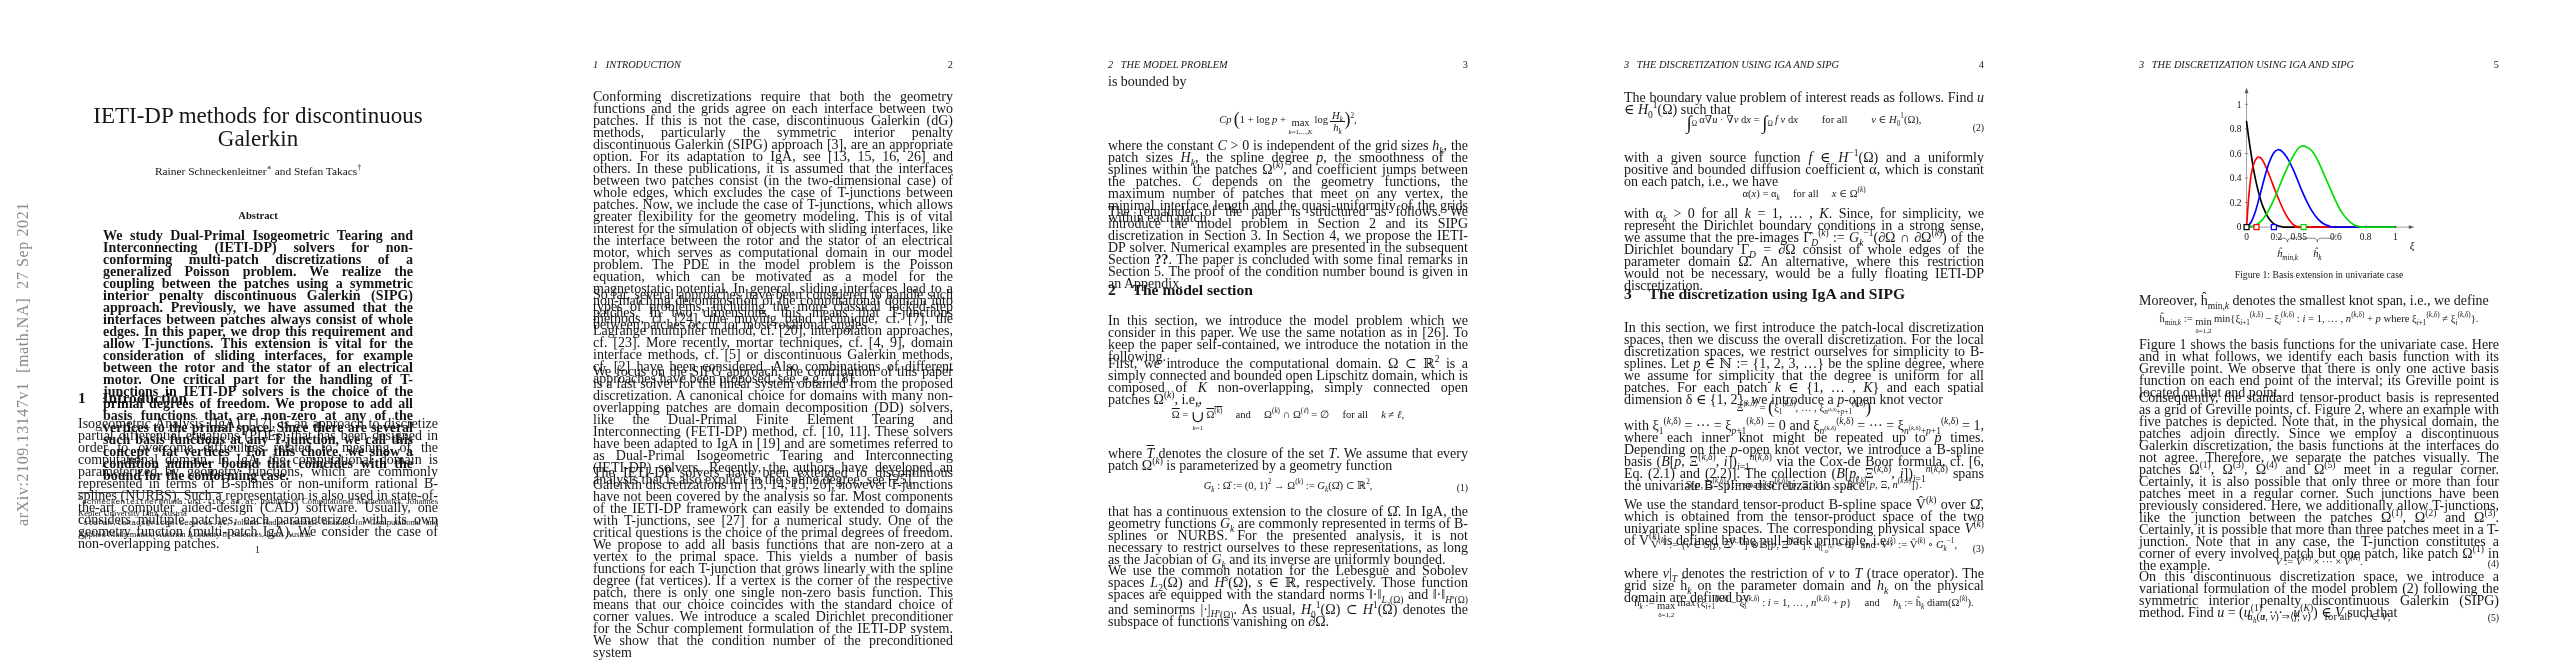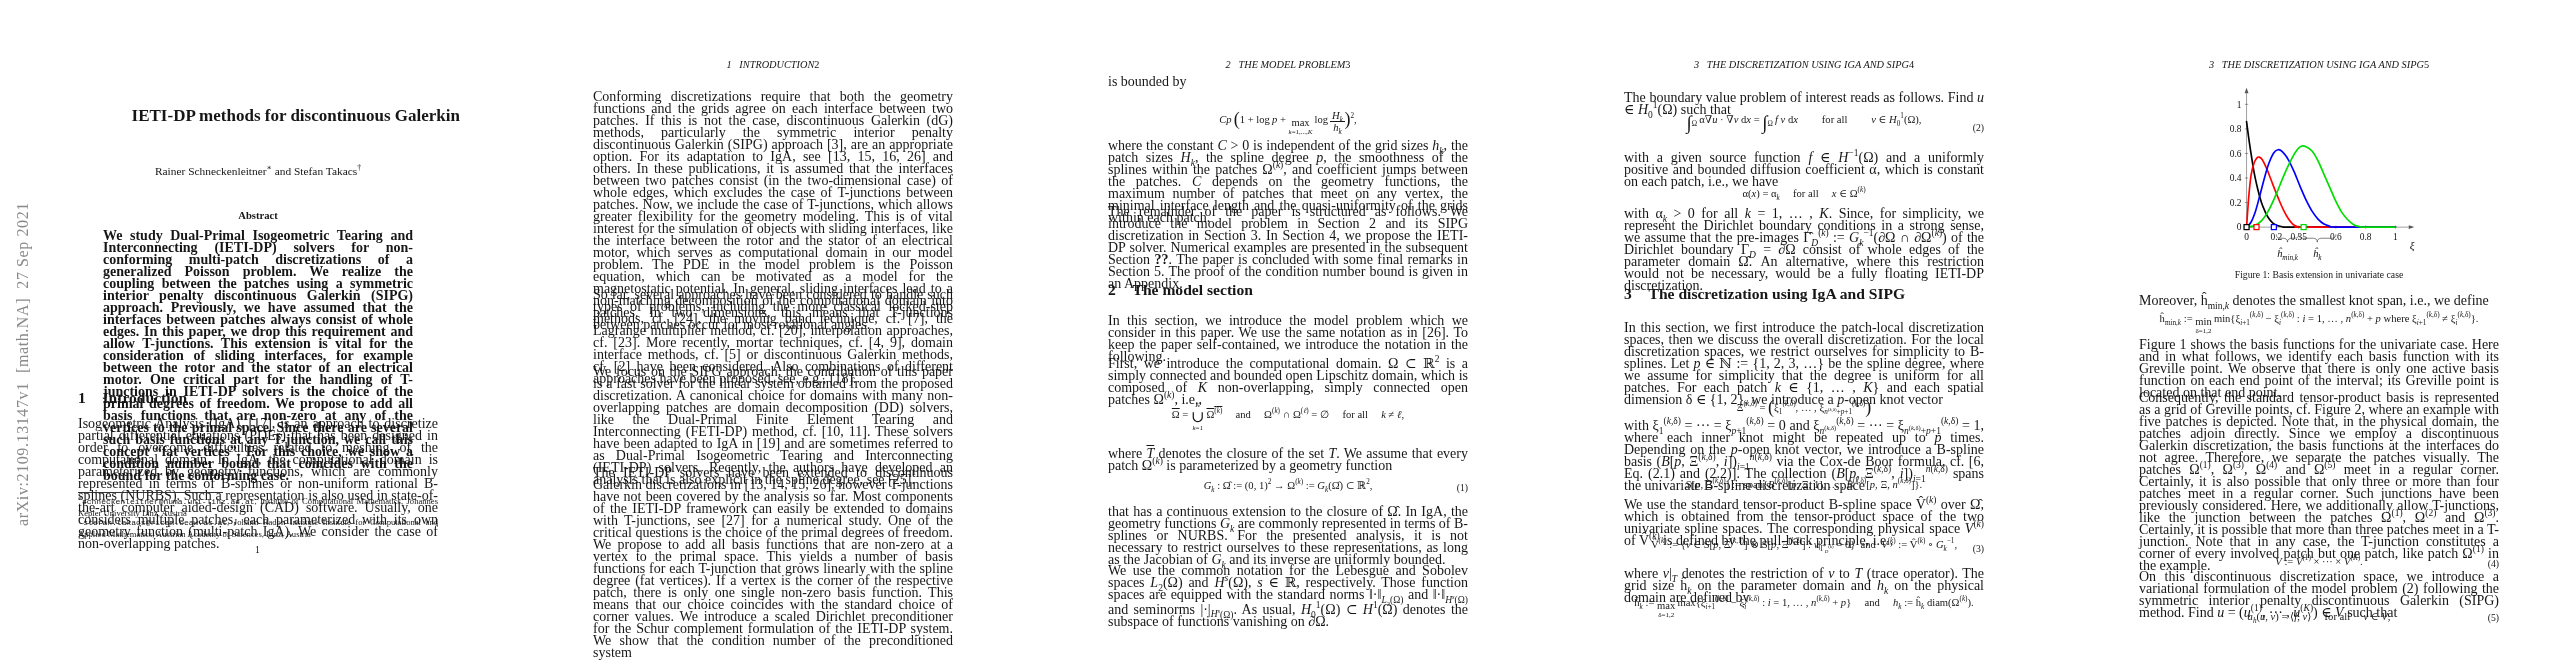--- a/index.html
+++ b/index.html
@@ -3,26 +3,26 @@
 <meta charset="utf-8">
 <style>
   html,body{margin:0;padding:0;}
   body{width:2576px;height:667px;background:#ffffff;overflow:hidden;position:relative;
        font-family:"Liberation Serif","DejaVu Serif",serif;color:#161616;}
   .page{position:absolute;top:0;width:515px;height:667px;background:#fff;}
   .par{position:absolute;left:78px;width:360px;font-size:14px;line-height:12px;
        text-align:justify;text-justify:inter-word;}
   .abstract{left:103px;width:310px;font-weight:bold;}
   .rh{position:absolute;left:78px;width:360px;top:59px;font-style:italic;font-size:10.3px;
-      display:flex;justify-content:center;white-space:pre;}
+      display:flex;justify-content:space-between;white-space:pre;}
   .rh .rhnum{font-style:normal;}
   .sechead{position:absolute;left:78px;width:360px;font-weight:bold;font-size:15.6px;display:flex;gap:16.7px;}
   .eqrow{position:absolute;left:78px;width:360px;text-align:center;font-size:10.6px;}
   .eqnum{position:absolute;right:0;top:50%;transform:translateY(-50%);font-size:9.7px;}
-  .title{position:absolute;left:56px;width:404px;text-align:right;font-size:17px;line-height:23px;font-weight:bold;}
+  .title{position:absolute;left:56px;width:404px;text-align:center;font-size:23px;line-height:23px;}
   .authors{position:absolute;left:56px;width:404px;text-align:center;font-size:11.4px;}
   .absheading{position:absolute;left:56px;width:404px;text-align:center;font-weight:bold;font-size:10.6px;}
   .pno{position:absolute;left:0;width:515px;text-align:center;font-size:9.7px;}
   .fnrule{position:absolute;left:78px;width:145px;border-top:0.7px solid #333;}
   .fn{position:absolute;left:78px;width:360px;font-size:8.6px;line-height:10.6px;text-align:justify;}
   .mono{font-family:"Liberation Mono","DejaVu Sans Mono",monospace;font-size:93%;}
   .watermark{position:absolute;top:364px;left:23px;transform:translate(-50%,-50%) rotate(-90deg);
              white-space:pre;color:#8a8a8a;font-size:16px;letter-spacing:0.6px;width:max-content;}
   sub,sup{font-size:68%;line-height:0;}
   .ovl{text-decoration:overline;}

